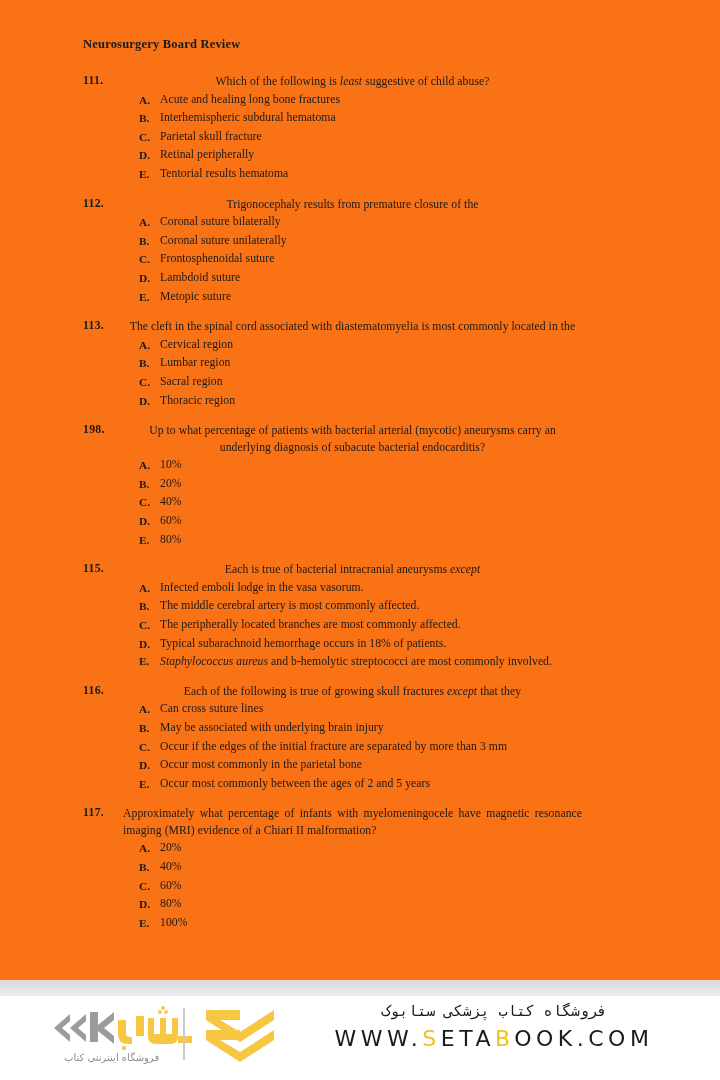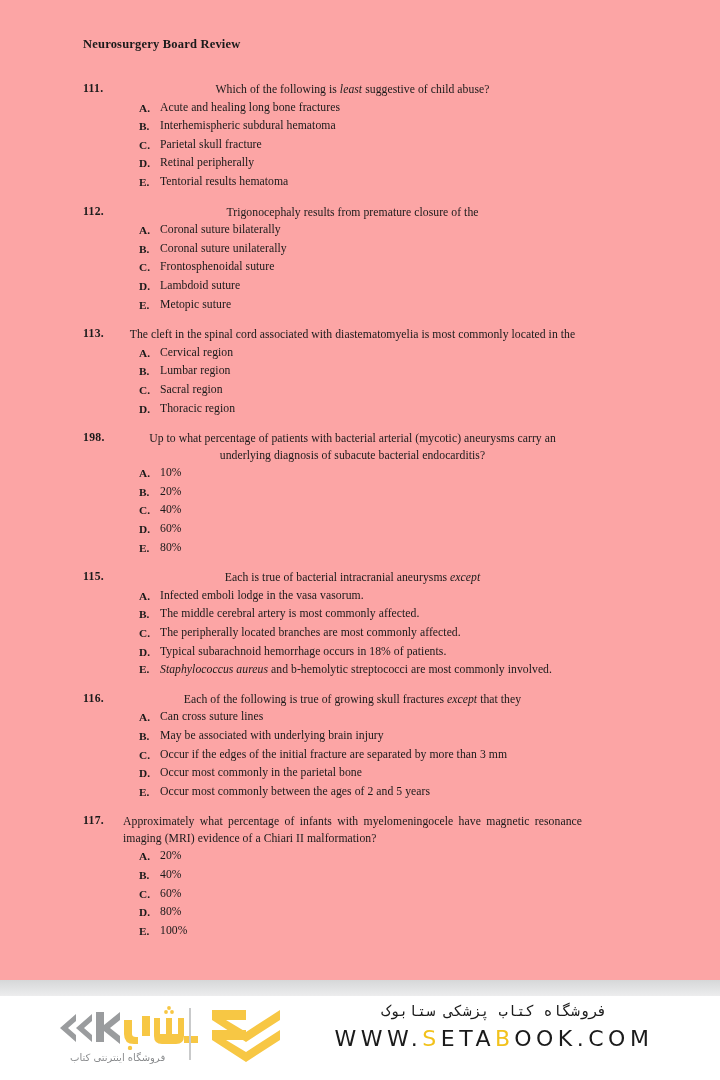--- a/index.html
+++ b/index.html
@@ -16,38 +16,38 @@
     color: #1a1a1a;
     -webkit-font-smoothing: antialiased;
   }
 
   
   .page {
     position: absolute;
     left: 0; top: 0;
     width: 720px;
     height: 980px;
-    background: #fca5a5;
+    background: #f97316;
   }
 
   .running-head {
     position: absolute;
     left: 83px;
     top: 37px;
     font-size: 12.5px;
     font-weight: 700;
     letter-spacing: 0.2px;
     color: #1a1a1a;
     white-space: nowrap;
   }
 
   .question-list {
     position: absolute;
     left: 0;
-    top: 82px;
+    top: 74px;
     width: 672px;
   }
 
   .question {
     position: relative;
     padding-left: 123px;
     padding-right: 90px;
     margin-bottom: 13px;
   }
 
@@ -123,21 +123,21 @@
     left: 0; top: 16px;
     width: 720px;
     height: 84px;
     display: flex;
     align-items: center;
   }
 
   
   .brand {
     position: absolute;
-    left: 30px;
+    left: 24px;
     top: 4px;
     width: 300px;
     height: 76px;
   }
   .brand-wordmark {
     position: absolute;
     left: 16px;
     top: 6px;
     height: 44px;
     width: 160px;

